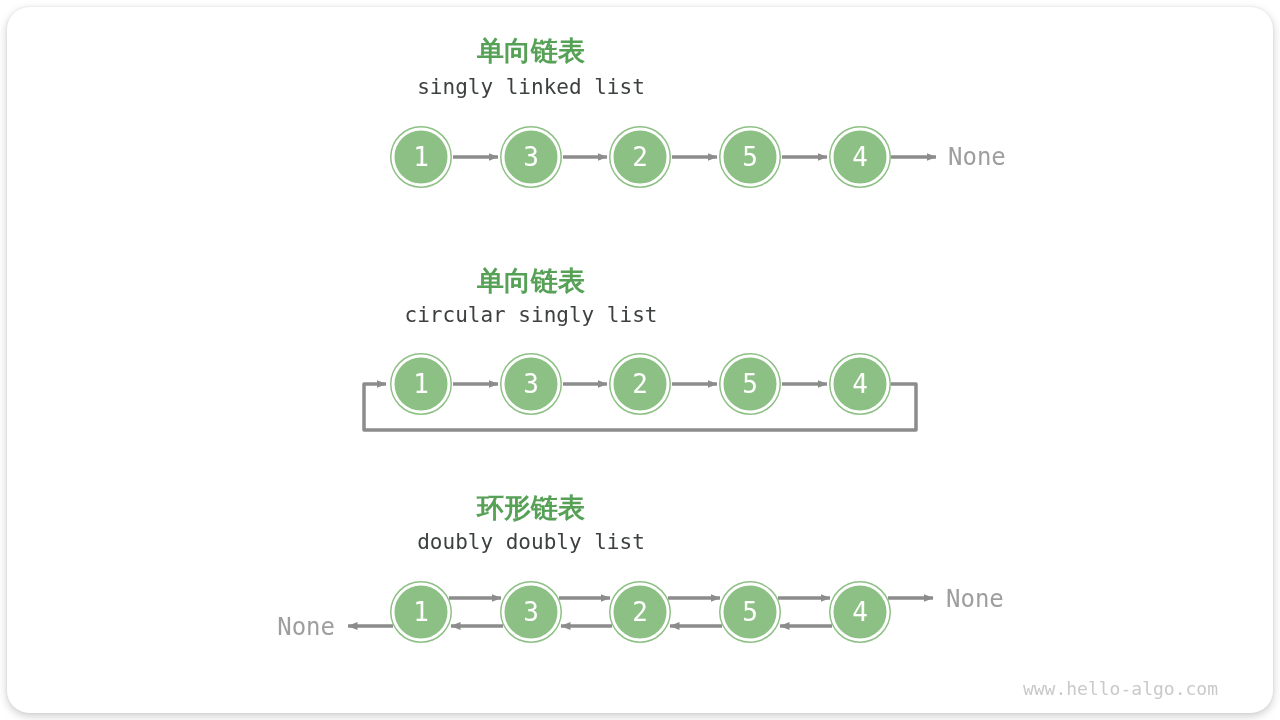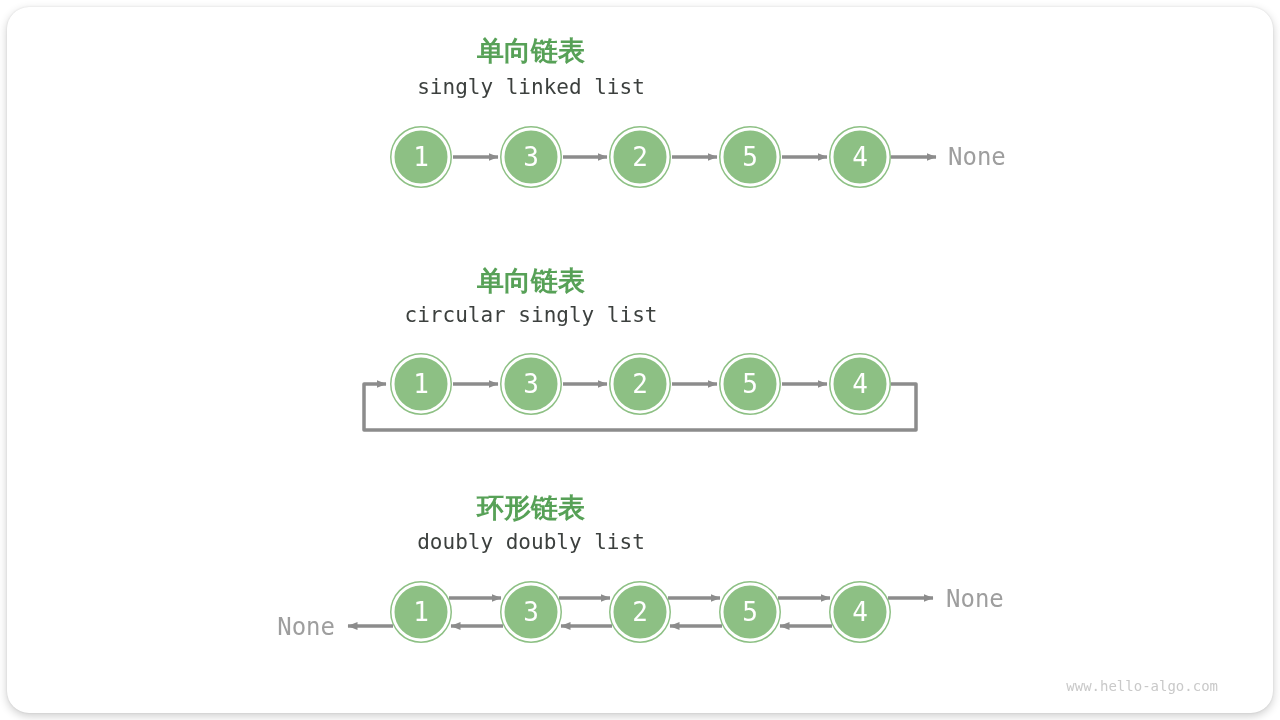--- a/index.html
+++ b/index.html
@@ -18,21 +18,21 @@
     color:#57A157;font-weight:700;font-size:27px;white-space:nowrap;
   }
   .en-title{
     position:absolute;left:531px;transform:translate(-50%,-50%);
     color:#3C403E;font-size:21px;white-space:nowrap;
     font-family:"DejaVu Sans Mono", monospace;
   }
   #diagram-svg{position:absolute;left:0;top:0;width:1280px;height:720px;}
   .watermark{
     position:absolute;right:62px;top:678px;
-    color:#C9C9C9;font-size:14px;
+    color:#C9C9C9;font-size:18px;
     font-family:"DejaVu Sans Mono", monospace;
   }
 </style>
 </head>
 <body>
 
 <div class="card"></div>
 
 <svg id="diagram-svg" viewBox="0 0 1280 720">
     <defs>

